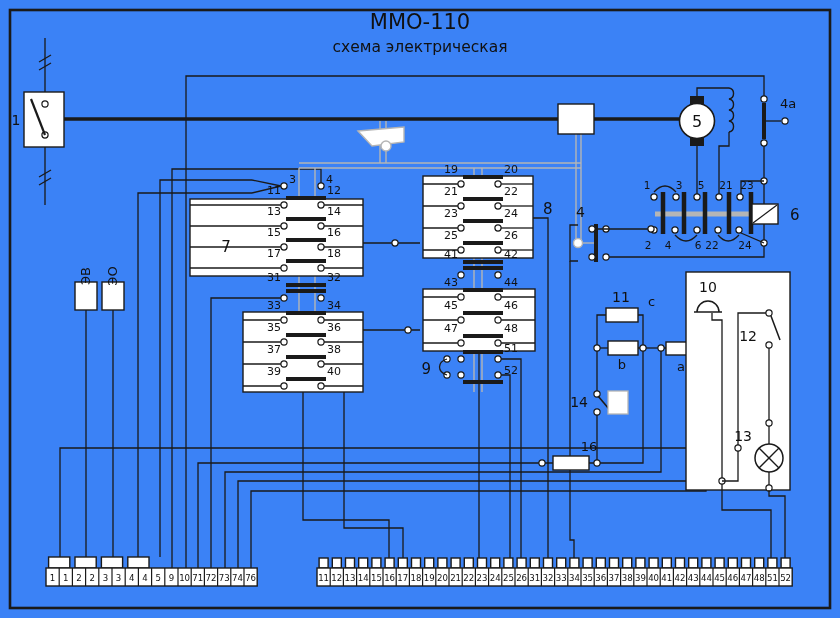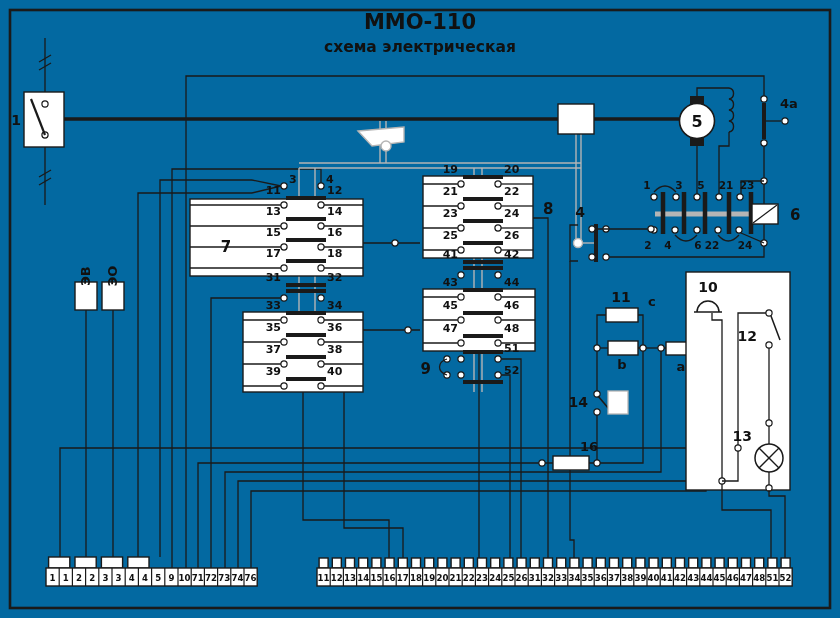--- a/index.html
+++ b/index.html
@@ -1,17 +1,17 @@
 <!DOCTYPE html>
 <html><head>
 <meta charset="utf-8">
 <style>
   html,body{margin:0;padding:0;background:#e8e8e8;}
-  .page{width:840px;height:618px;position:relative;background:#0369a1;margin:0 auto;
-        font-family:"DejaVu Sans","Liberation Sans",sans-serif;font-weight:bold;}
+  .page{width:840px;height:618px;position:relative;background:#3b82f6;margin:0 auto;
+        font-family:"DejaVu Sans","Liberation Sans",sans-serif;}
   svg{display:block;}
   svg text{font-family:"DejaVu Sans","Liberation Sans",sans-serif;fill:#111;}
 </style>
 </head>
 <body>
 
 <div class="page">
   <svg id="scheme" viewBox="0 0 840 618" width="840" height="618">
     <rect x="10" y="10" width="820" height="598" fill="none" stroke="#1a1a1a" stroke-width="2.6"></rect>
     <text x="420" y="29" font-size="21" text-anchor="middle">ММО-110</text>

